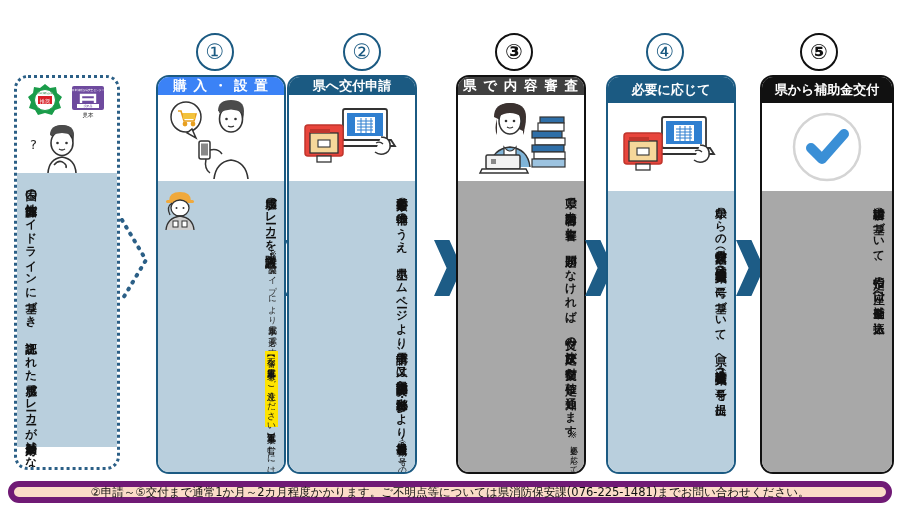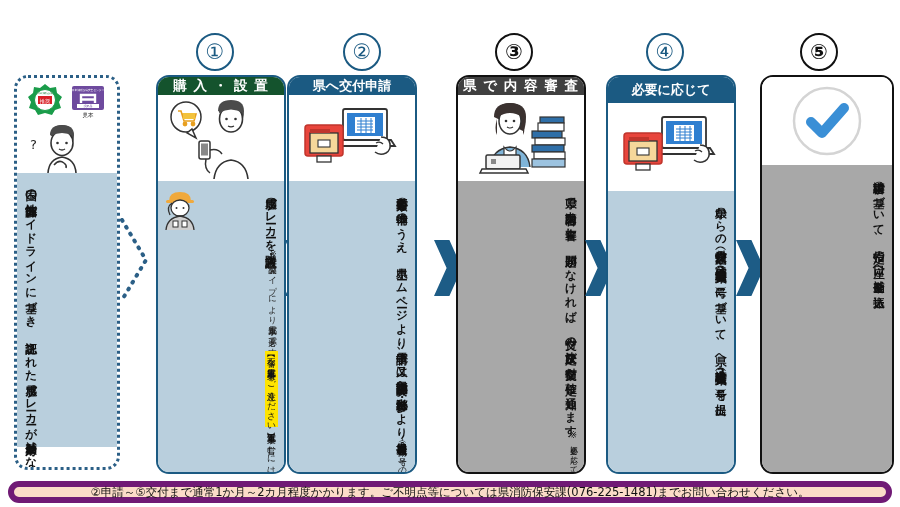--- a/index.html
+++ b/index.html
@@ -154,21 +154,21 @@
   </div>
 
   <div class="dotted-arrow">
     <svg width="34" height="84" viewBox="0 0 34 84">
       <path d="M2 2 L26 42 L2 82" fill="none" stroke="#2b5f86" stroke-width="4" stroke-linecap="round" stroke-dasharray="1 7"></path>
     </svg>
   </div>
 
   <div class="panel blue-border" style="left:156px;">
     <div class="inner">
-      <div class="hdr" style="background:#14532d">購 入 ・ 設 置</div>
+      <div class="hdr" style="background:#3b82f6">購 入 ・ 設 置</div>
       <div class="art">
         <svg width="118" height="86" viewBox="0 0 118 86">
 
           <circle cx="24" cy="22" r="15" fill="#fff" stroke="#333" stroke-width="1.5"></circle>
           <path d="M30 34 l4 9 l-9 -5 z" fill="#fff" stroke="#333" stroke-width="1.5"></path>
           <g stroke="#e8a020" stroke-width="1.6" fill="none">
             <path d="M16 16 h3 l3 10 h10 l2 -7 h-14"></path>
             <circle cx="23" cy="29" r="1.6" fill="#e8a020"></circle>
             <circle cx="31" cy="29" r="1.6" fill="#e8a020"></circle>
           </g>
@@ -317,20 +317,21 @@
           <span class="vcol lead">〇県からの交付決定（額の確定）通知書（様式第2号）に基づいて、県へ請求書（様式第3号）を提出</span>
         </div>
       </div>
     </div>
   </div>
 
   <div class="arrow" style="left:736px;top:240px;"></div>
 
   <div class="panel dark-border" style="left:760px;width:130px;">
     <div class="inner">
+      <div class="hdr tight" style="background:#111111">県から補助金交付</div>
       <div class="art">
         <svg width="126" height="86" viewBox="0 0 126 86">
           <circle cx="63" cy="44" r="33" fill="#fff" stroke="#d4d4d4" stroke-width="2.5"></circle>
           <path d="M47 45 L58 56 L80 31" fill="none" stroke="#3a8fd6" stroke-width="10" stroke-linecap="round" stroke-linejoin="round"></path>
         </svg>
       </div>
       <div class="body body-gray">
         <div class="vtext">
           <span class="vcol lead">〇請求書に基づいて、指定の口座へ補助金を振込</span>
         </div>

